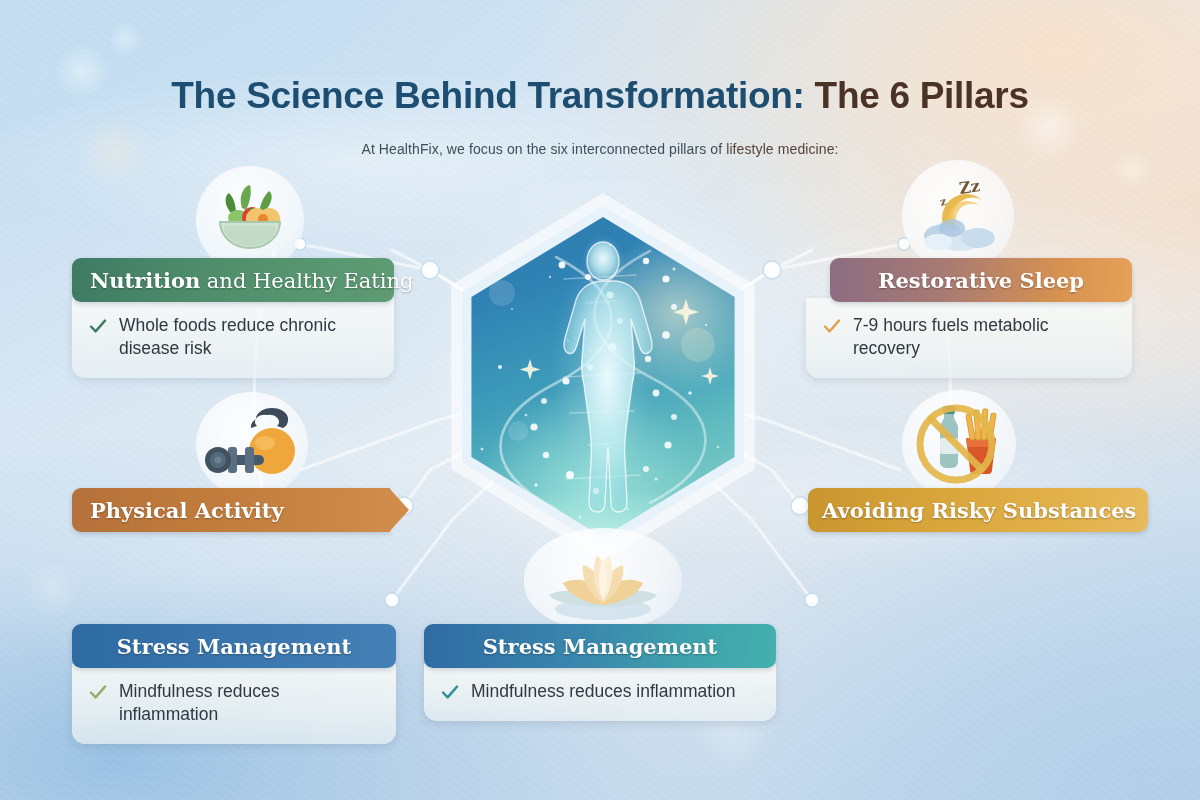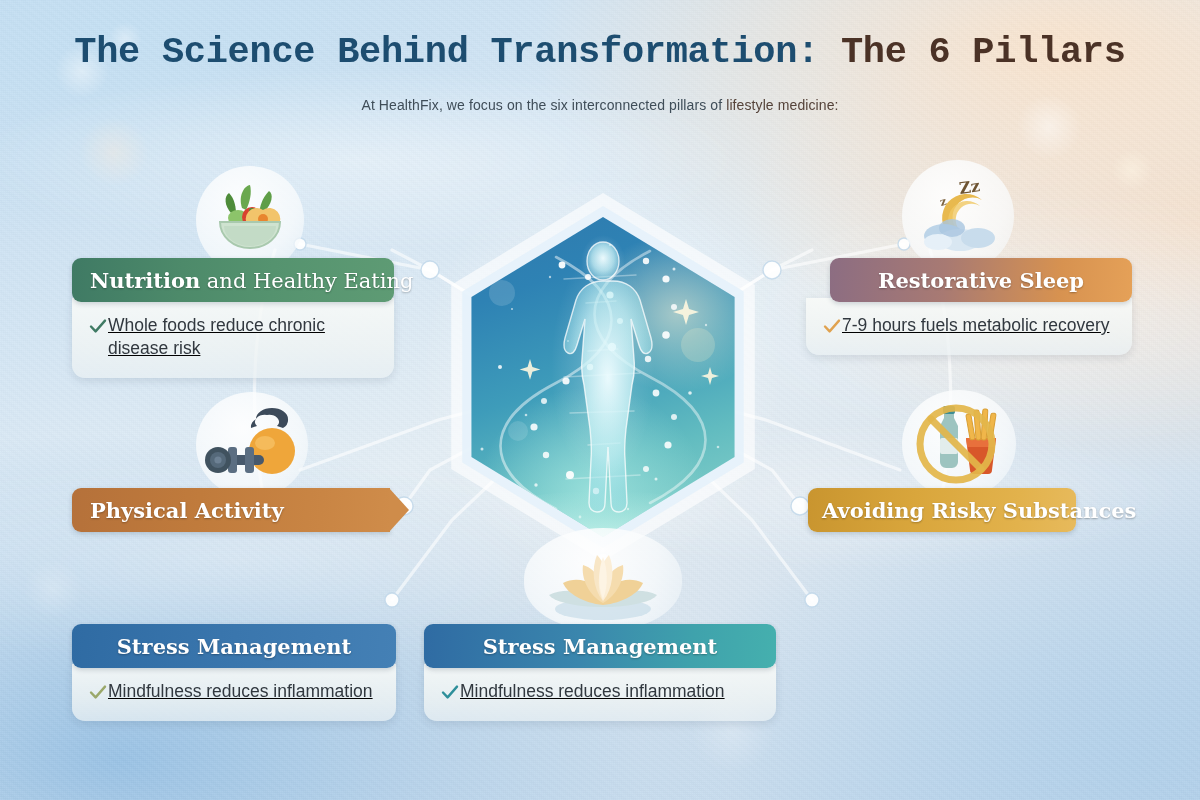--- a/index.html
+++ b/index.html
@@ -58,26 +58,27 @@
 
   
   #connectors { position: absolute; inset: 0; }
 
   
   .head-wrap {
     position: absolute; top: 32px; left: 0; width: 1200px;
     text-align: center; z-index: 6;
   }
   .title {
-    font-family: Liberation Mono, monospace;
+    font-family: Liberation Sans, sans-serif;
     font-size: 37px;
     font-weight: 700;
     letter-spacing: -0.3px;
     line-height: 1.1;
     white-space: nowrap;
+    margin-top: 44px;
   }
   .title .seg-a { color: #1d4d70; }
   .title .seg-b { color: #4b3226; }
   .subtitle {
     margin-top: 24px;
     font-size: 14px;
     color: #3f4d58;
     letter-spacing: .1px;
   }
   .subtitle .sub-b { color: #55433a; }
@@ -132,23 +133,23 @@
     white-space: nowrap;
   }
   .card .hdr-text .light { font-weight: 400; }
 
   .card .body {
     margin-top: -4px;
     padding: 16px 18px 18px 16px;
     border-radius: 0 0 13px 13px;
     background: linear-gradient(180deg, rgba(248,250,248,.90) 0%, rgba(241,245,244,.80) 60%, rgba(233,240,243,.72) 100%);
     display: flex;
+    gap: 11px;
     align-items: flex-start;
     box-shadow: 0 3px 8px rgba(40,60,80,.12);
-    text-decoration: underline;
   }
   .card .check {
     flex: 0 0 auto;
     width: 20px; height: 20px;
     margin-top: 2px;
   }
   .card .detail {
     font-size: 17.5px;
     line-height: 1.32;
     color: #31383f;
@@ -459,21 +460,21 @@
       <div class="detail">7-9 hours fuels metabolic recovery</div>
     </div>
   </div>
 
   <div class="card" style="left:72px;top:488px;width:318px;">
     <div class="hdr fill-activity point" style="--pt:#cf8c4a;">
       <span class="hdr-text"><b>Physical Activity</b></span>
     </div>
   </div>
 
-  <div class="card" style="left:808px;top:488px;width:268px;">
+  <div class="card" style="left:808px;top:488px;width:340px;">
     <div class="hdr fill-risky" style="padding:0 14px;">
       <span class="hdr-text"><b>Avoiding Risky Substances</b></span>
     </div>
   </div>
 
   <div class="card" style="left:72px;top:624px;width:324px;">
     <div class="hdr fill-stress" style="justify-content:center;">
       <span class="hdr-text"><b>Stress Management</b></span>
     </div>
     <div class="body">

